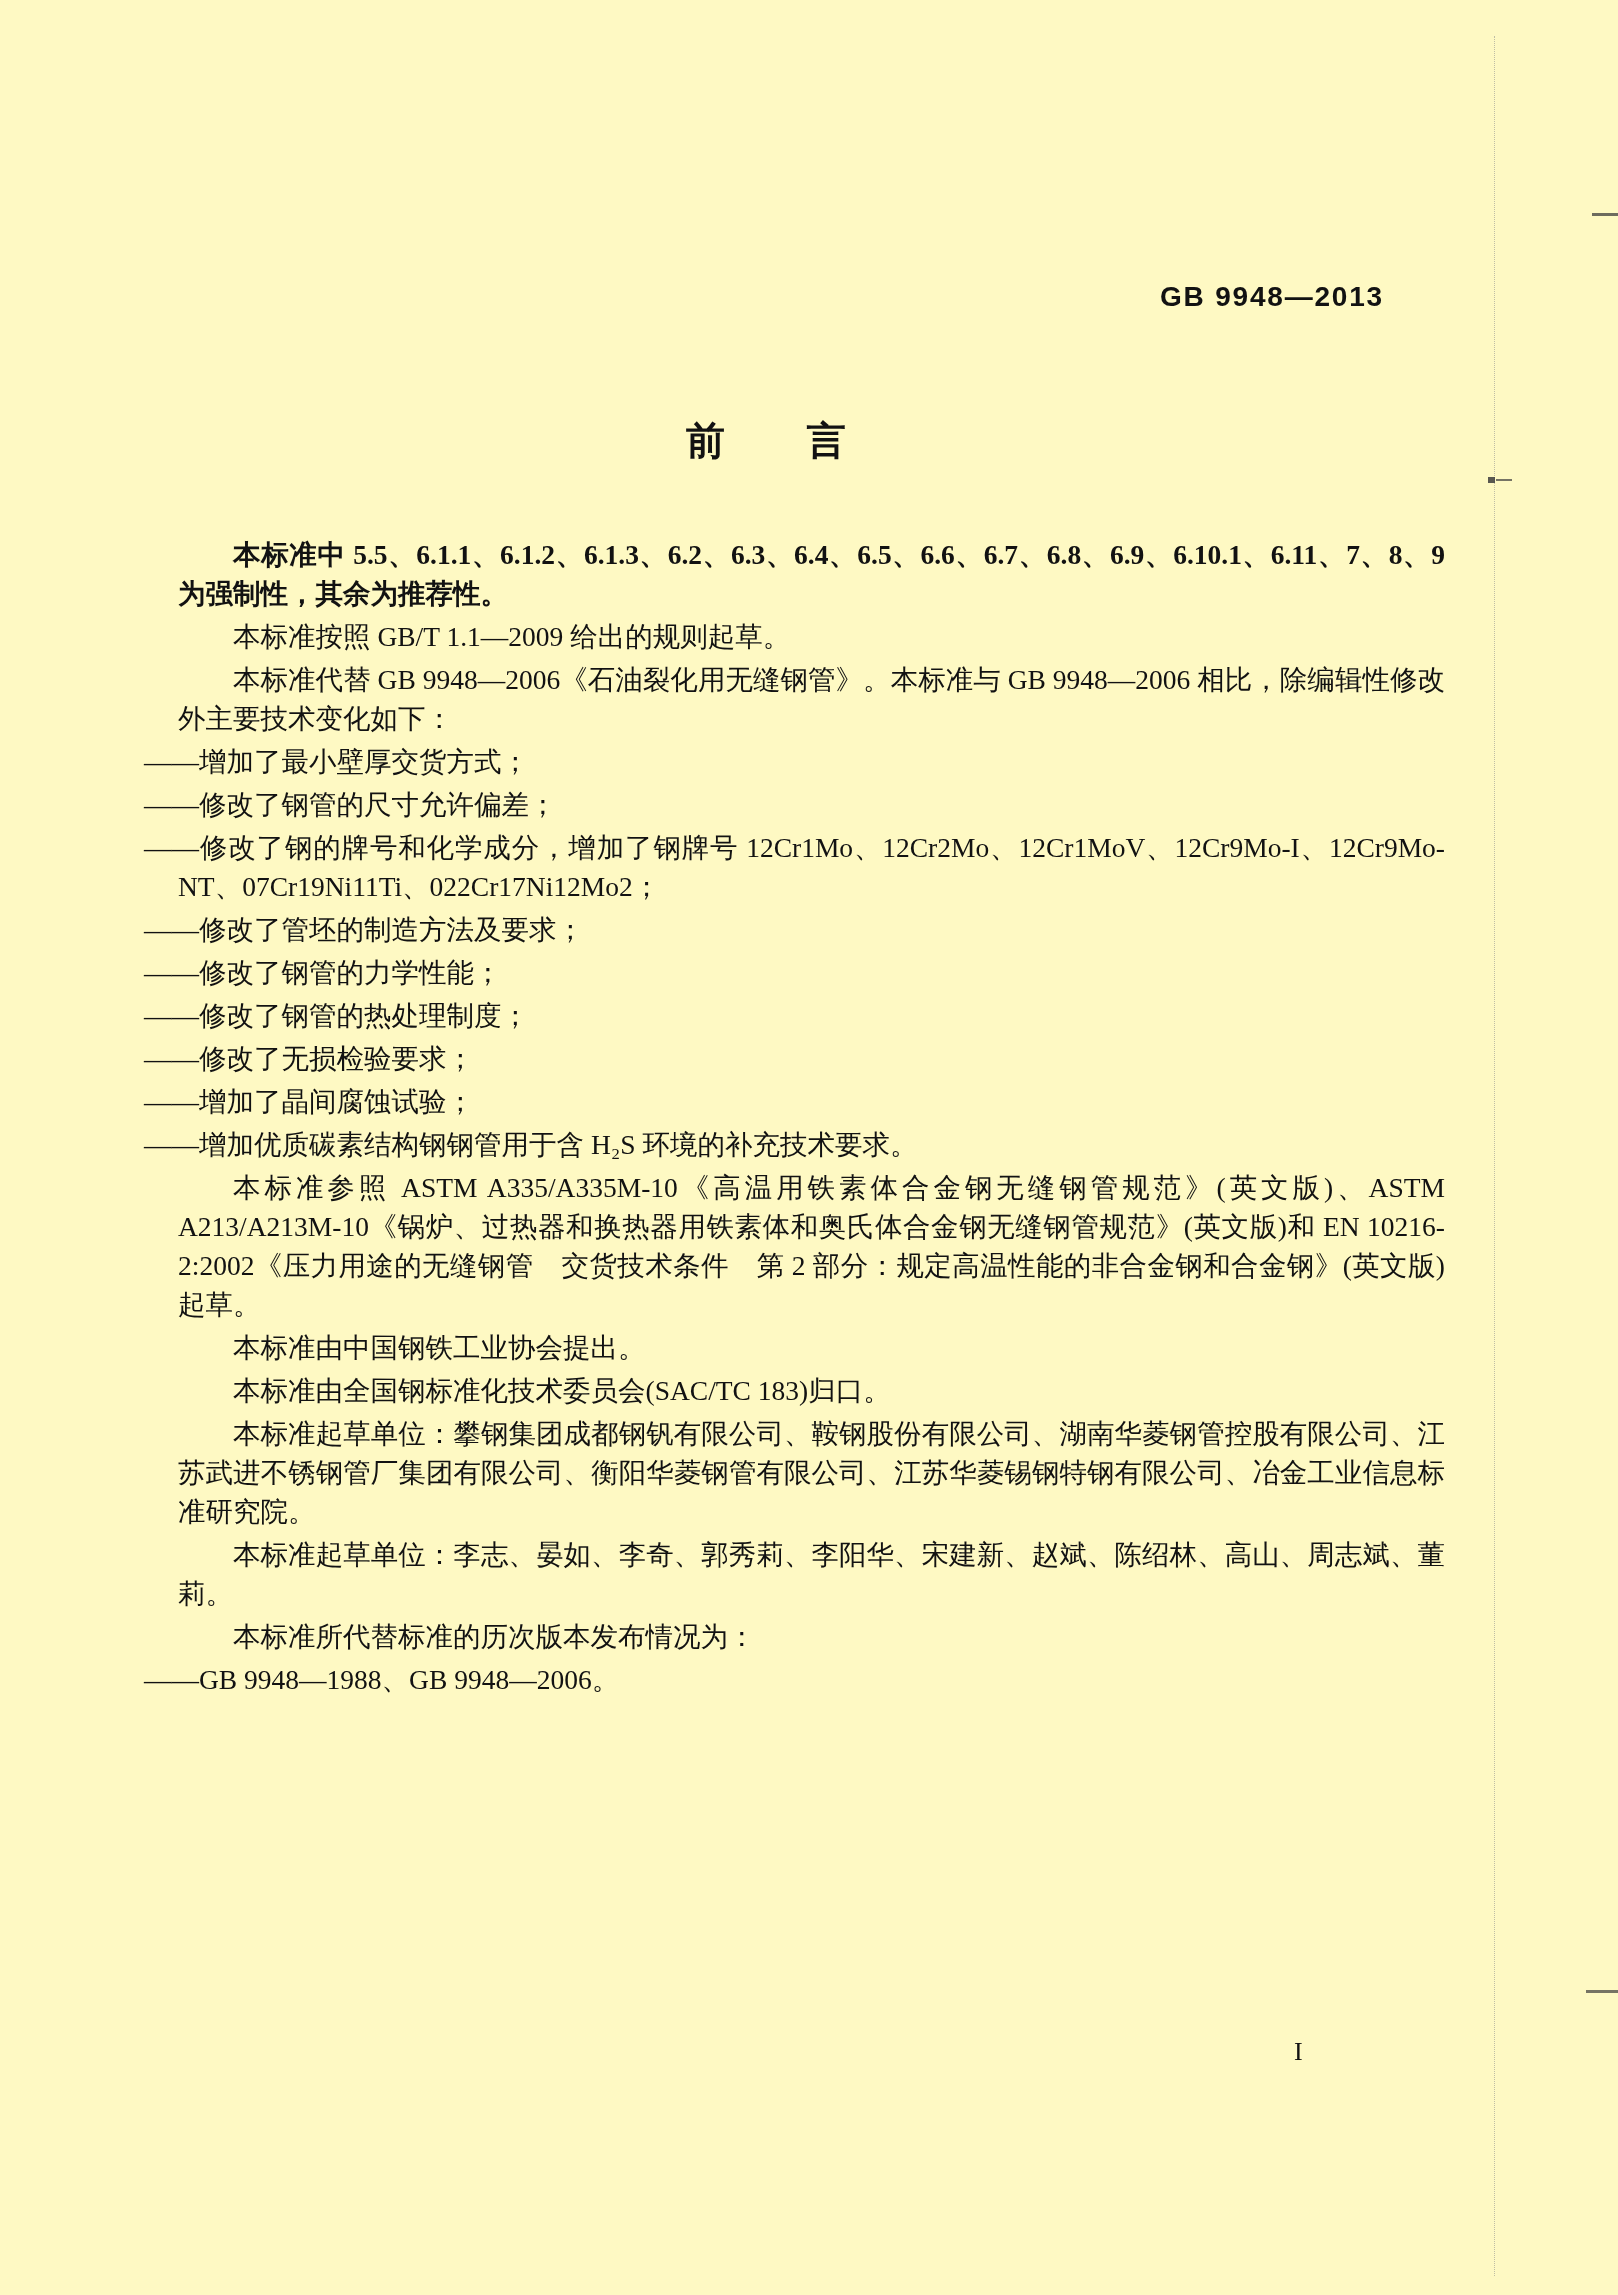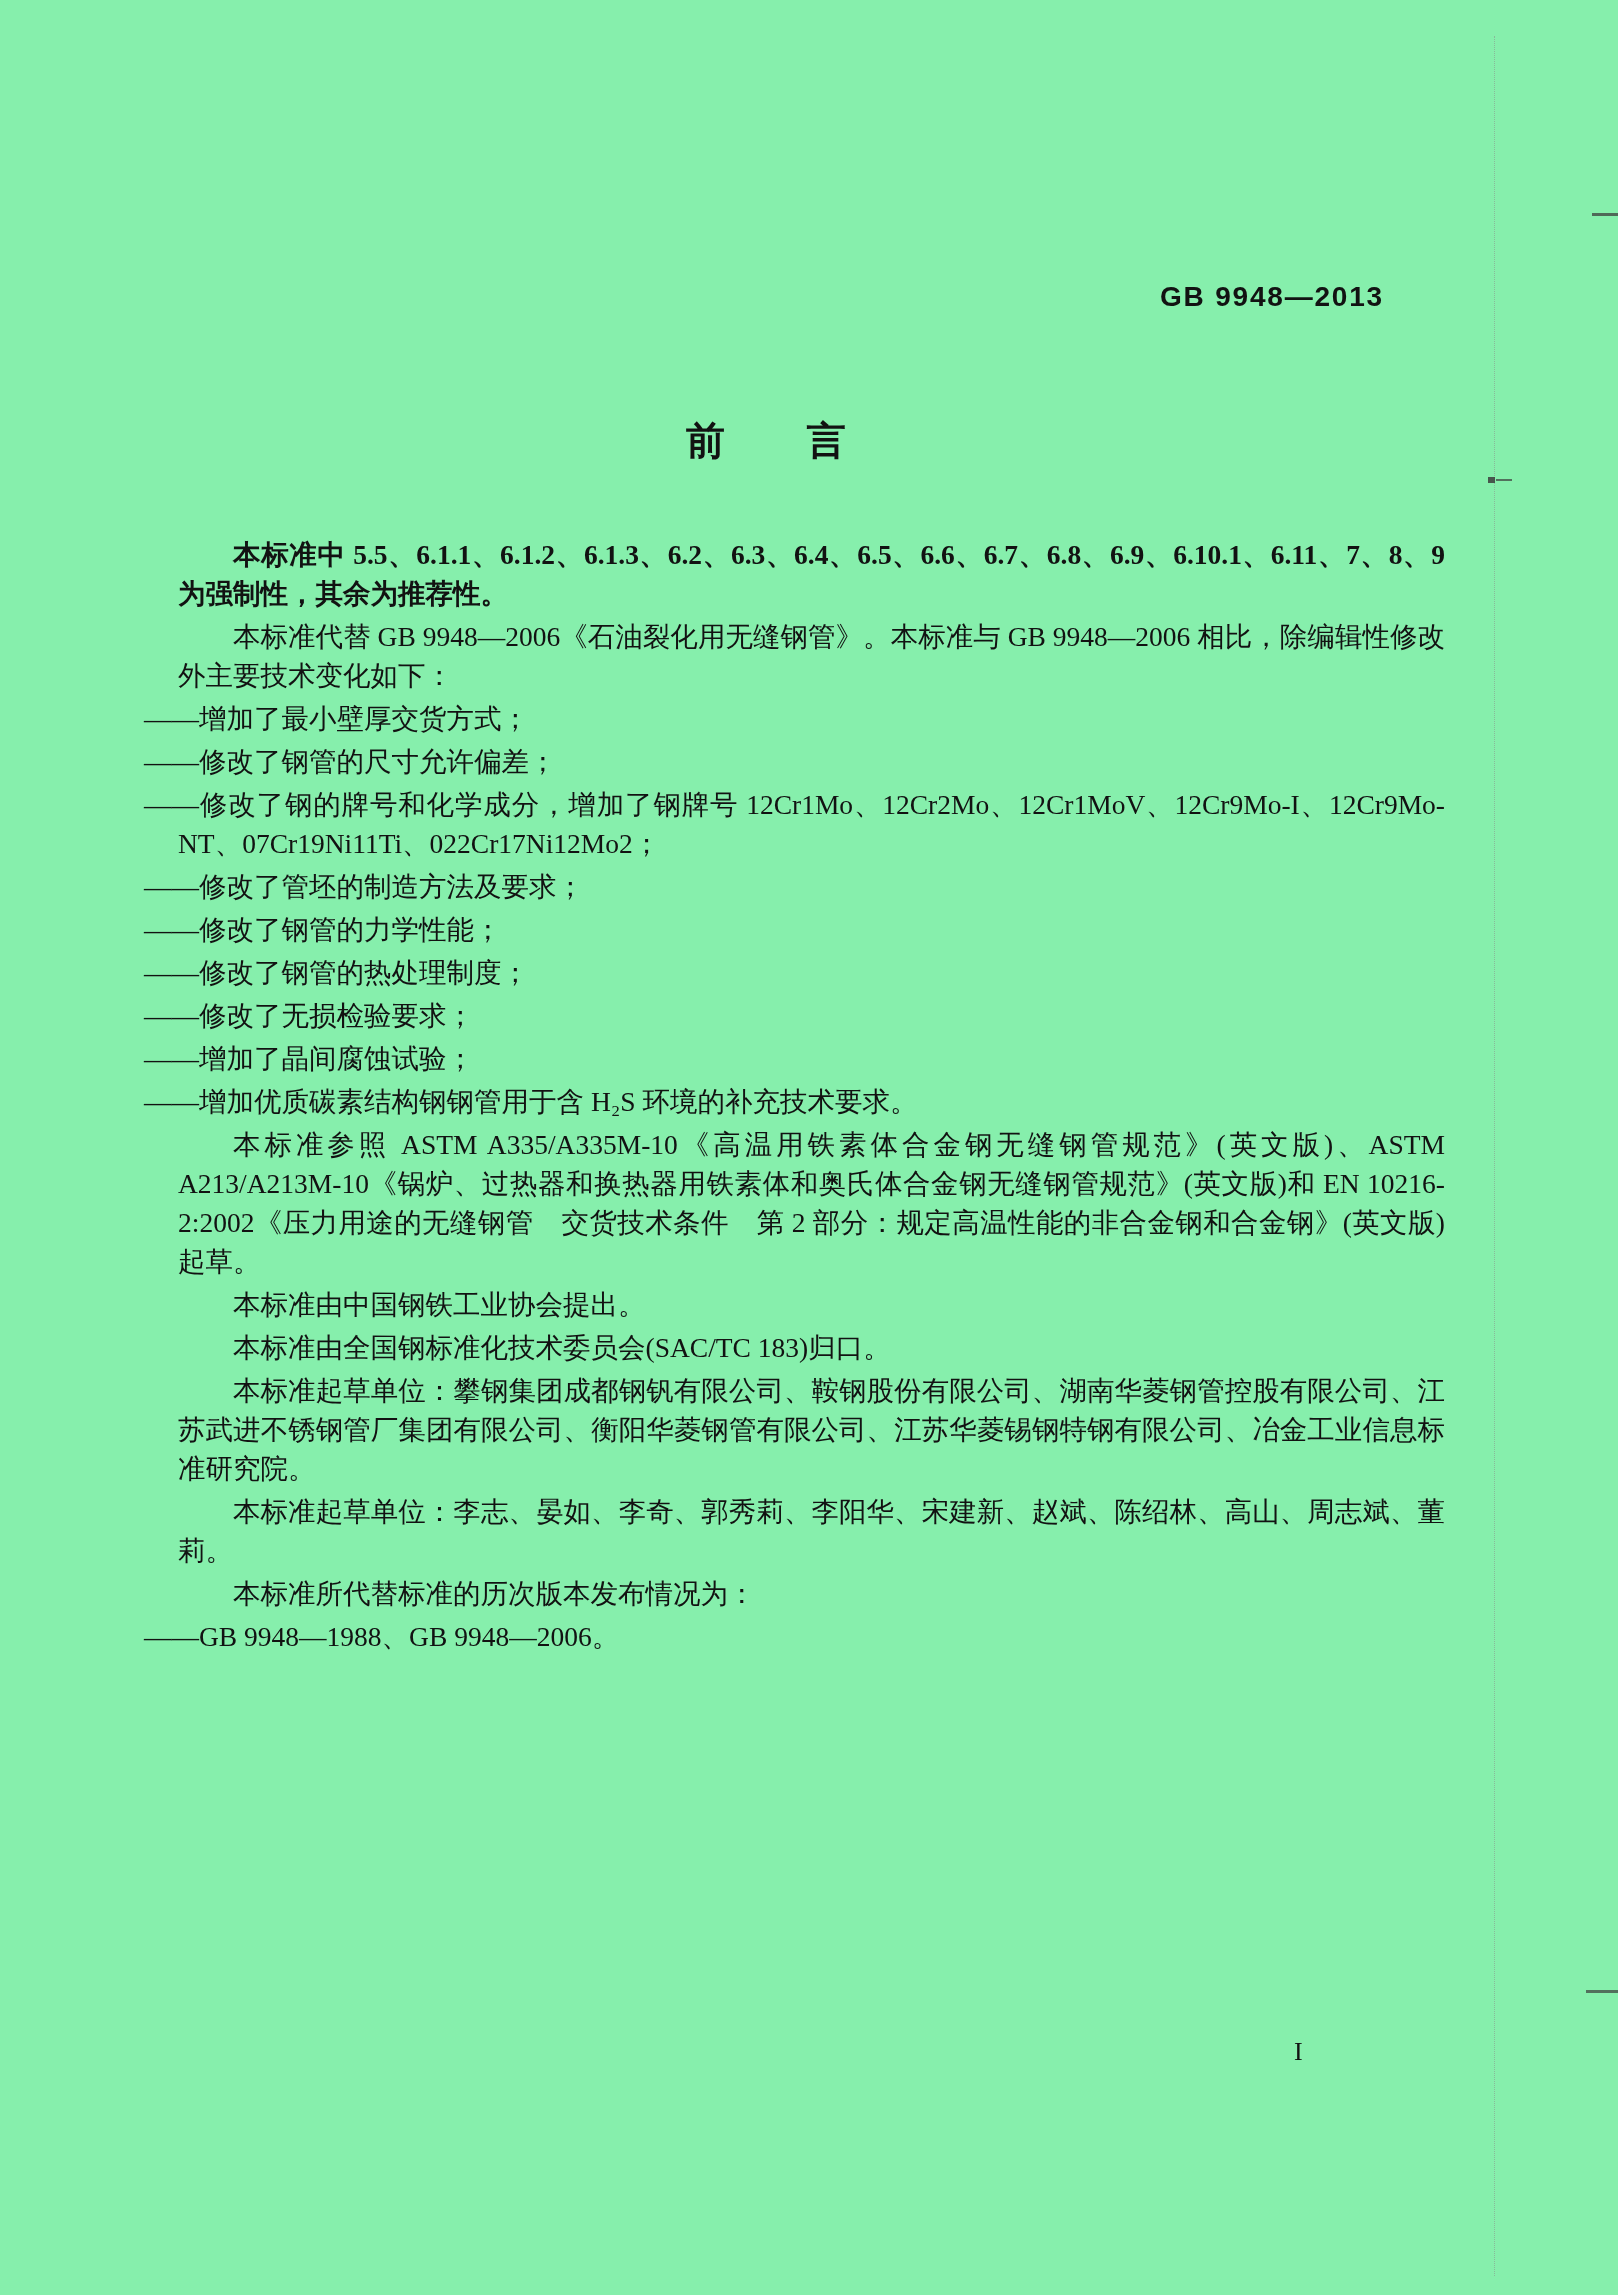--- a/index.html
+++ b/index.html
@@ -1,19 +1,19 @@
 <!DOCTYPE html>
 <html style="font-size:9.6px"><head>
 <meta charset="utf-8">
 <style>
   html,body{margin:0;padding:0;background:#ffffff;}
   .page{
     position:relative;
     width:1618px;height:2295px;
-    background:#86efac;
+    background:#fef9c3;
     overflow:hidden;
     font-family:"Liberation Serif","DejaVu Serif",serif;
     color:#121212;
   }
   .header-code{
     position:absolute;
     left:1160px;top:281px;
     font-family:"Liberation Sans","DejaVu Sans",sans-serif;
     font-weight:700;
     font-size:28px;
@@ -69,20 +69,21 @@
 <body>
 
 <div class="page">
 
   <div class="header-code">GB 9948—2013</div>
 
   <h1 class="title">前　　言</h1>
 
   <div class="content">
     <p class="para bold">本标准中 5.5、6.1.1、6.1.2、6.1.3、6.2、6.3、6.4、6.5、6.6、6.7、6.8、6.9、6.10.1、6.11、7、8、9 为强制性，其余为推荐性。</p>
+    <p class="para">本标准按照 GB/T 1.1—2009 给出的规则起草。</p>
     <p class="para">本标准代替 GB 9948—2006《石油裂化用无缝钢管》。本标准与 GB 9948—2006 相比，除编辑性修改外主要技术变化如下：</p>
     <p class="dash">——增加了最小壁厚交货方式；</p>
     <p class="dash">——修改了钢管的尺寸允许偏差；</p>
     <p class="dash">——修改了钢的牌号和化学成分，增加了钢牌号 12Cr1Mo、12Cr2Mo、12Cr1MoV、12Cr9Mo-I、12Cr9Mo-NT、07Cr19Ni11Ti、022Cr17Ni12Mo2；</p>
     <p class="dash">——修改了管坯的制造方法及要求；</p>
     <p class="dash">——修改了钢管的力学性能；</p>
     <p class="dash">——修改了钢管的热处理制度；</p>
     <p class="dash">——修改了无损检验要求；</p>
     <p class="dash">——增加了晶间腐蚀试验；</p>
     <p class="dash">——增加优质碳素结构钢钢管用于含 H₂S 环境的补充技术要求。</p>

